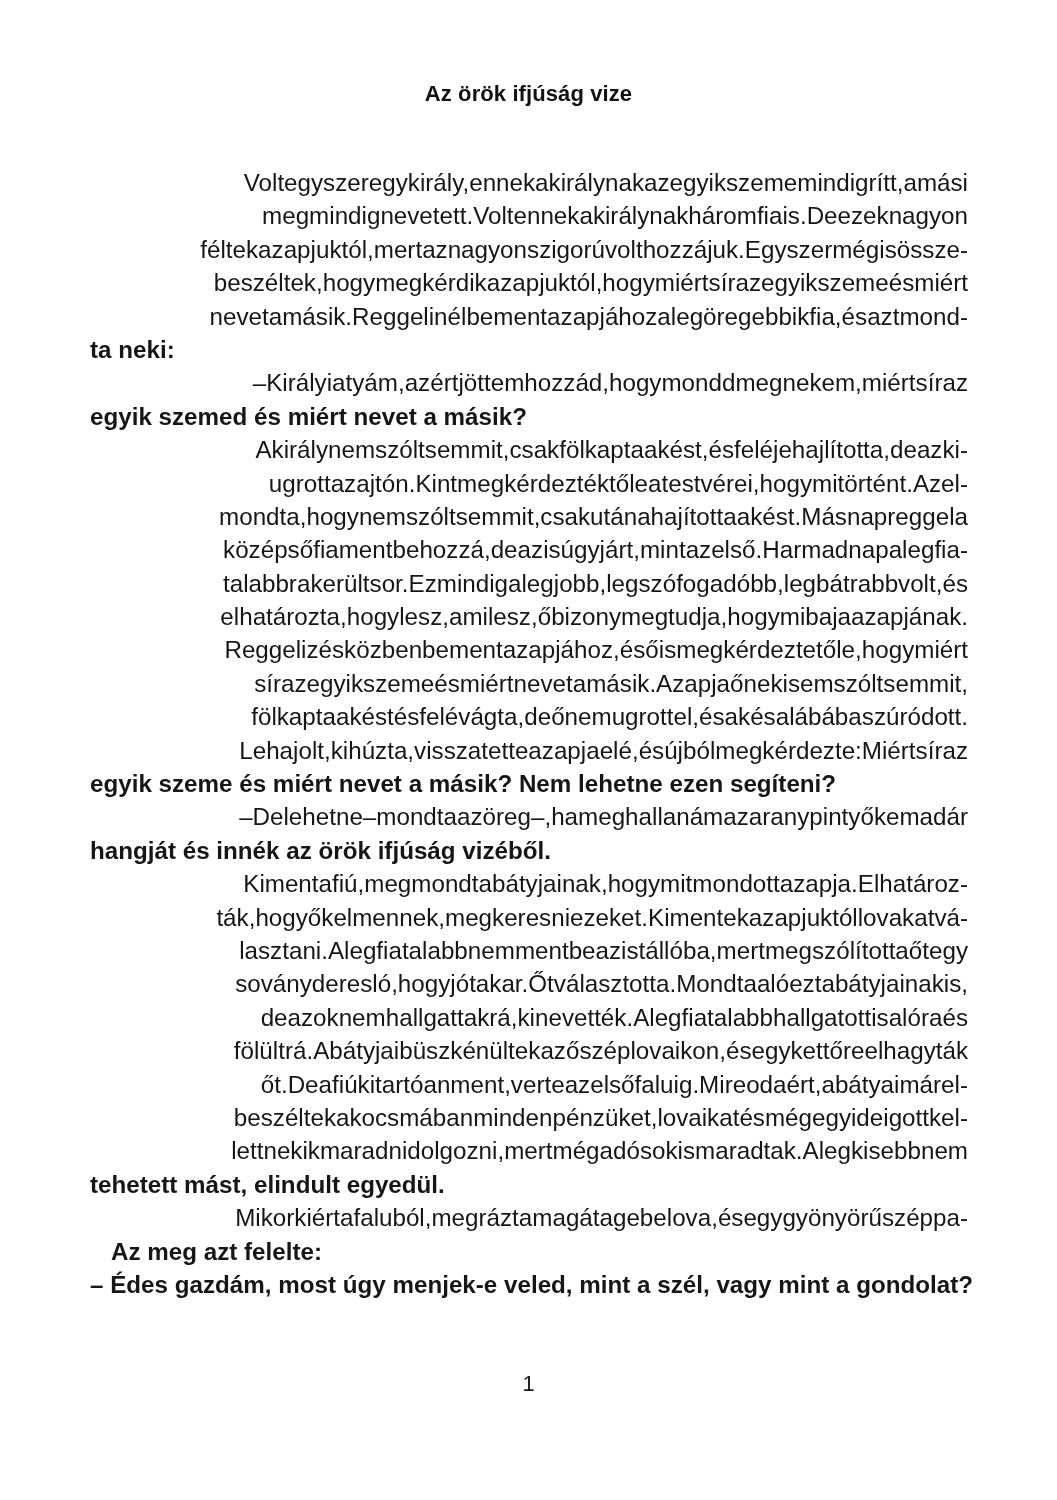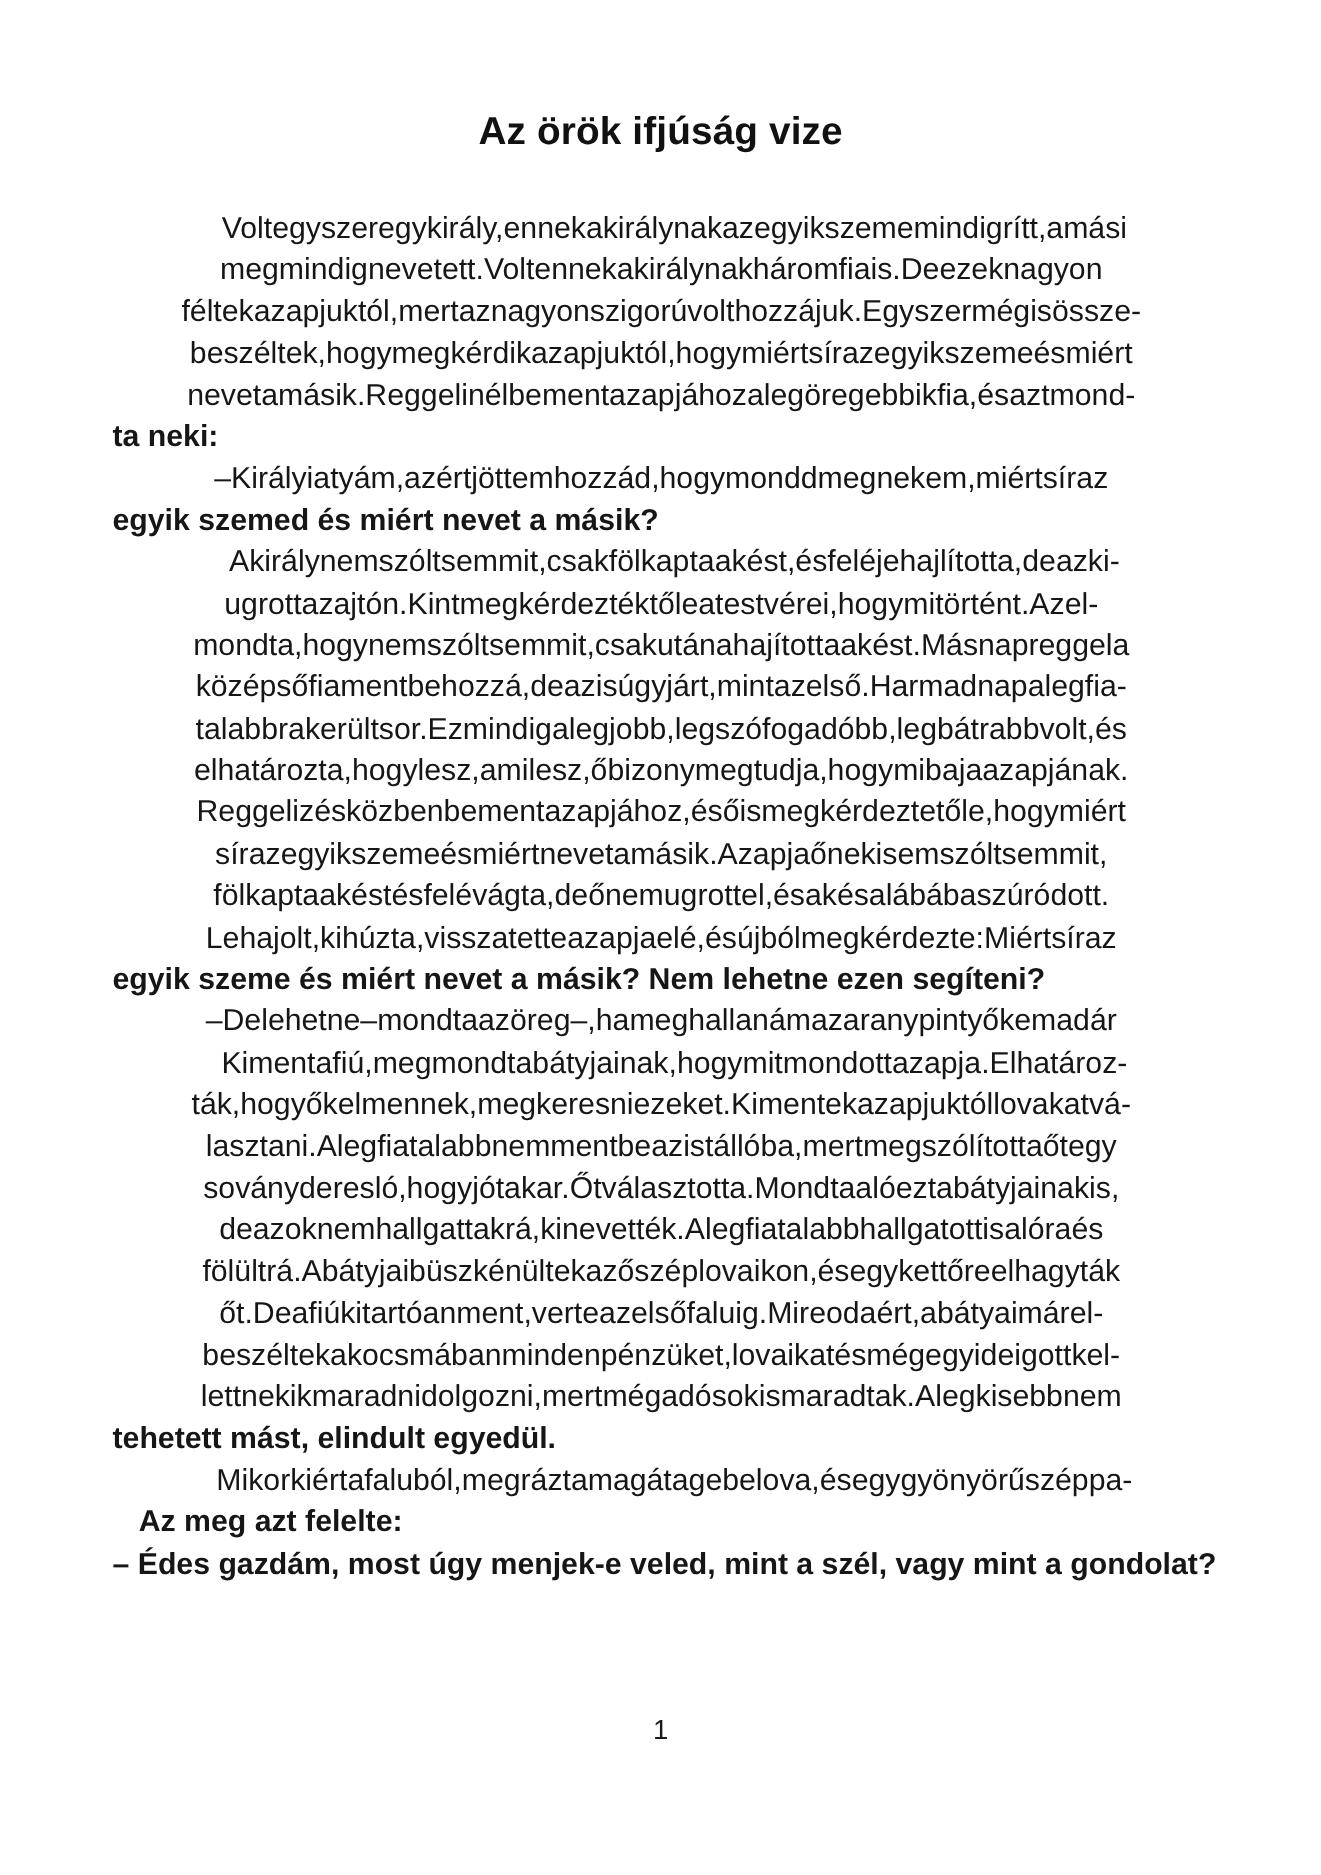--- a/index.html
+++ b/index.html
@@ -24,21 +24,21 @@
     height: 1500px;
     background: #fff;
     box-sizing: border-box;
   }
   .page-title {
     position: absolute;
     top: 66px;
     left: 0;
     width: 1057px;
     text-align: center;
-    font-size: 31px;
+    font-size: 22px;
     font-weight: bold;
     letter-spacing: 0.1px;
     color: #111;
   }
   .body-text {
     position: absolute;
     top: 166px;
     left: 90px;
     width: 878px;
   }
@@ -49,21 +49,21 @@
     height: 33.4px;
     font-size: 24.2px;
     line-height: 33.4px;
     color: #161616;
     white-space: nowrap;
     overflow: visible;
   }
   
   .line.just {
     display: flex;
-    justify-content: center;
+    justify-content: flex-end;
     white-space: normal;
   }
   .line.just > span.w {
     white-space: pre;
   }
   
   .line.flush {
     display: block;
     font-weight: bold;
   }
@@ -347,20 +347,21 @@
         <span class="w">mondta</span>
         <span class="w">az</span>
         <span class="w">öreg</span>
         <span class="w">–,</span>
         <span class="w">ha</span>
         <span class="w">meghallanám</span>
         <span class="w">az</span>
         <span class="w">arany</span>
         <span class="w">pintyőkemadár</span>
       </div>
+      <div class="line flush"><span>hangját és innék az örök ifjúság vizéből.</span></div>
       <div class="line just">
         <span class="indent"></span>
         <span class="w">Kiment</span>
         <span class="w">a</span>
         <span class="w">fiú,</span>
         <span class="w">megmondta</span>
         <span class="w">bátyjainak,</span>
         <span class="w">hogy</span>
         <span class="w">mit</span>
         <span class="w">mondott</span>

